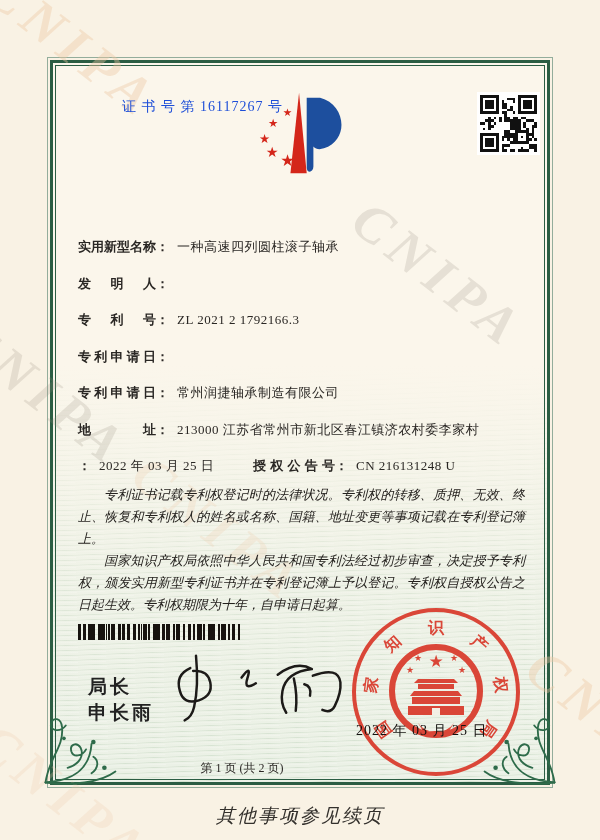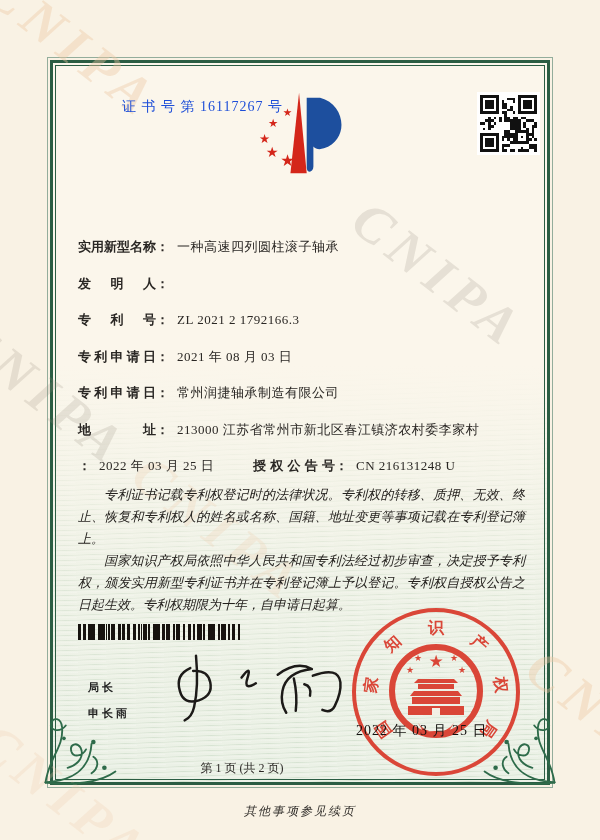--- a/index.html
+++ b/index.html
@@ -50,35 +50,35 @@
   
   .barcode{position:absolute;left:78px;top:624px;width:165px;height:16px;z-index:2;
            background-image:
              repeating-linear-gradient(90deg,#17130f 0 2px,transparent 2px 5px),
              repeating-linear-gradient(90deg,#17130f 0 1px,transparent 1px 7px),
              repeating-linear-gradient(90deg,#17130f 0 3px,transparent 3px 11px);}
 
   
   .director{position:absolute;left:88px;top:674px;z-index:2;
             font-family:Liberation Sans, sans-serif;font-weight:700;
-            font-size:11px;color:#222;letter-spacing:3px;line-height:26px;}
+            font-size:19px;color:#222;letter-spacing:3px;line-height:26px;}
   .signature{position:absolute;left:158px;top:648px;width:190px;height:82px;z-index:2;}
 
   
   .seal{position:absolute;left:352px;top:608px;width:168px;height:168px;z-index:4;opacity:0.93;}
   .seal-ring{position:absolute;inset:0;border:4px solid #d93a2b;border-radius:50%;box-sizing:border-box;}
   .seal-ch{position:absolute;font-size:16px;font-weight:700;color:#d93a2b;z-index:2;}
   .emblem{position:absolute;left:36px;top:30px;width:96px;height:106px;}
   .seal-date{position:absolute;left:356px;top:722px;width:180px;z-index:5;
              font-size:14px;color:#141210;letter-spacing:1px;}
 
   
   .page-num{position:absolute;left:0;top:760px;width:484px;text-align:center;z-index:2;font-size:12px;color:#2a2724;}
   .cont-note{position:absolute;left:0;top:803px;width:600px;text-align:center;z-index:2;
-             font-size:12px;font-style:italic;color:#33302c;letter-spacing:2px;}
+             font-size:19px;font-style:italic;color:#33302c;letter-spacing:2px;}
 </style>
 </head>
 <body>
 
 <div id="page">
 
   <div class="wm warm" style="left:-28px;top:14px;">CNIPA</div>
   <div class="wm gray" style="left:338px;top:244px;">CNIPA</div>
   <div class="wm gray" style="left:-58px;top:362px;">CNIPA</div>
   <div class="wm faint" style="left:118px;top:498px;">CNIPA</div>
@@ -269,21 +269,20 @@
         <span class="f-colon">：</span>
     </div>
     <div class="f-row">
       <span class="f-label">专利号</span>
         <span class="f-colon">：</span>
       <span class="f-value">ZL 2021 2 1792166.3</span>
     </div>
     <div class="f-row">
       <span class="f-label">专利申请日</span>
         <span class="f-colon">：</span>
-      <span class="f-value">2021 年 08 月 03 日</span>
     </div>
     <div class="f-row">
       <span class="f-label">专利申请日</span>
         <span class="f-colon">：</span>
       <span class="f-value">常州润捷轴承制造有限公司</span>
     </div>
     <div class="f-row">
       <span class="f-label">地址</span>
         <span class="f-colon">：</span>
       <span class="f-value">213000 江苏省常州市新北区春江镇济农村委李家村</span>

